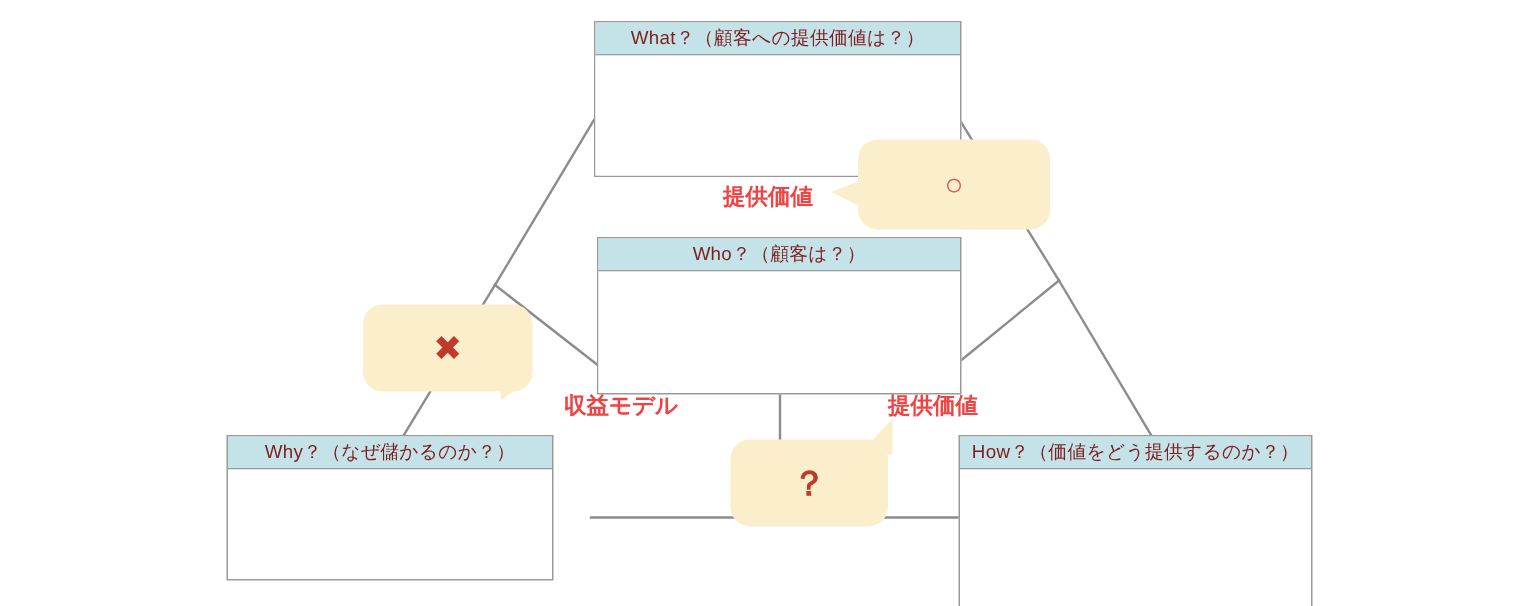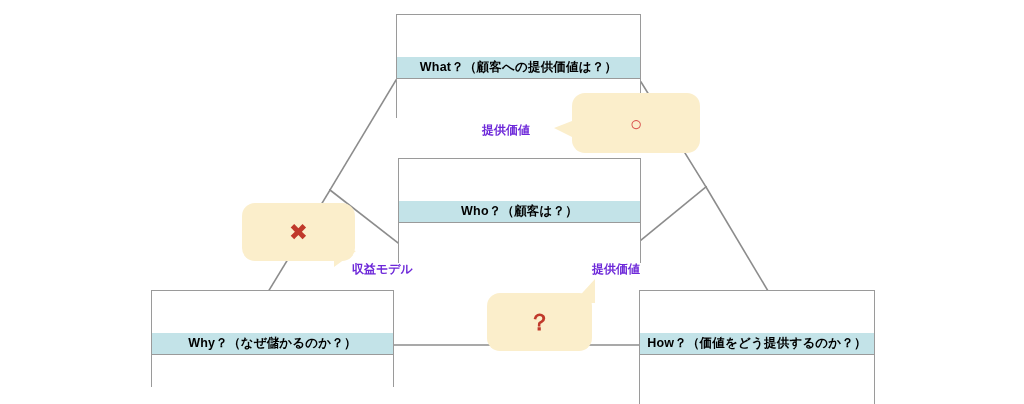--- a/index.html
+++ b/index.html
@@ -34,47 +34,46 @@
   }
   .fw-head {
     box-sizing: border-box;
     height: 22px;
     background: #c3e3e8;
     border-bottom: 1.6px solid #9a9a9a;
     display: flex;
     align-items: center;
     justify-content: center;
     font-size: 12.5px;
-    font-weight: bold;
-    color: #000000;
+    font-weight: normal;
+    color: #7f1d1d;
     letter-spacing: 0.2px;
     white-space: nowrap;
-    margin-top: 42px;
   }
   .fw-body {
     background: #ffffff;
     height: calc(100% - 22px);
   }
   
   #box-what { left: 396px; top: 14px;  width: 245px; height: 104px; }
   #box-who  { left: 398px; top: 158px; width: 243px; height: 105px;  }
-  #box-why  { left: 151px; top: 290px; width: 243px; height: 97px;  }
+  #box-why  { left: 151px; top: 290px; width: 218px; height: 97px;  }
   #box-how  { left: 639px; top: 290px; width: 236px; height: 116px;  }
 
   
   .edge-label {
     position: absolute;
-    font-size: 12px;
+    font-size: 15px;
     font-weight: bold;
-    color: #6d28d9;
+    color: #ef4444;
     white-space: nowrap;
     z-index: 5;
   }
   #label-value   { left: 482px; top: 122px; }
-  #label-revenue { left: 352px; top: 261px; }
+  #label-revenue { left: 376px; top: 261px; }
   #label-channel { left: 592px; top: 261px; }
 
   
   .bubble {
     position: absolute;
     box-sizing: border-box;
     background: #fbeecb;
     border-radius: 13px;
     z-index: 6;
     display: flex;

